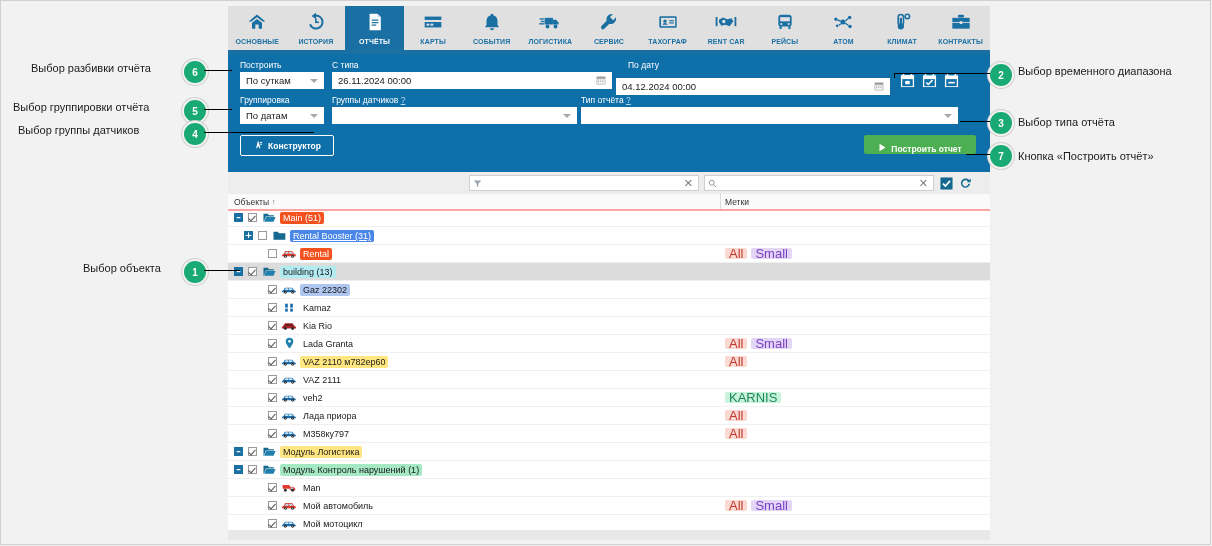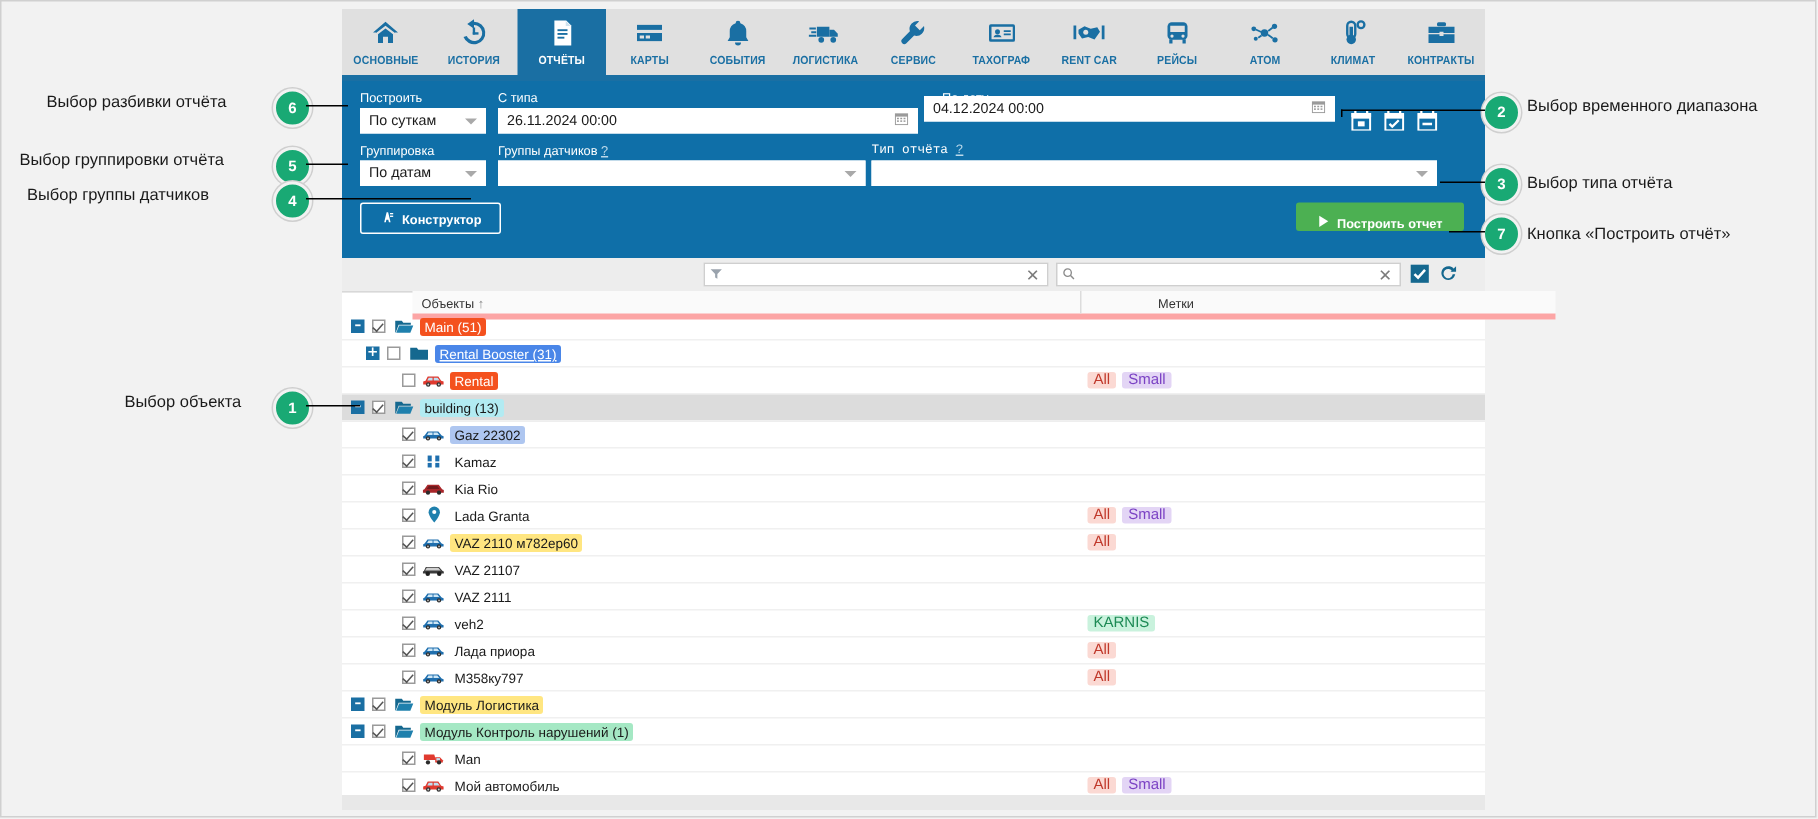--- a/index.html
+++ b/index.html
@@ -46,36 +46,36 @@
            justify-content:center;color:#fff;font-size:8.5px;font-weight:bold;gap:5px;cursor:pointer;}
 
   
   .content{position:absolute;left:0;top:166px;width:762px;height:368px;background:#ffffff;}
   .toolbar{position:absolute;left:0;top:0;width:762px;height:22px;background:#ededed;border-bottom:1px solid #d8d8d8;}
   .tbinput{position:absolute;top:3px;height:16px;background:#fff;border:1px solid #cfcfcf;box-sizing:border-box;
            display:flex;align-items:center;padding:0 3px;}
   .tbinput .tx{flex:1;font-size:9px;color:#333;}
   .xbtn{color:#7c7c7c;font-size:11px;line-height:11px;cursor:pointer;padding:0 2px;font-family:"DejaVu Sans",sans-serif;}
 
-  .colhdr{position:absolute;left:0;top:22px;width:762px;height:15px;background:#fafafa;border-bottom:4px solid #fca5a5;margin-left:47px;}
+  .colhdr{position:absolute;left:0;top:22px;width:762px;height:15px;background:#fafafa;border-bottom:2px solid #fca5a5;}
   .colhdr .c1{position:absolute;left:6px;top:3px;font-size:8.5px;color:#333;}
   .colhdr .c2{position:absolute;left:497px;top:3px;font-size:8.5px;color:#333;}
   .colsep{position:absolute;left:492px;top:22px;width:1px;height:15px;background:#dcdcdc;}
 
   .rows{position:absolute;left:0;top:37px;width:762px;height:331px;overflow:hidden;}
   .row{position:relative;height:17px;border-bottom:1px solid #f0f0f0;display:flex;align-items:center;}
   .row.sel{background:#dcdcdc;}
   .exp{position:absolute;width:9px;height:9px;background:#1a6fa3;color:#fff;font-size:9px;line-height:8px;
        text-align:center;font-weight:bold;cursor:pointer;font-family:"DejaVu Sans",sans-serif;}
   .cbx{position:absolute;width:9px;height:9px;border:1px solid #9a9a9a;background:#fff;box-sizing:border-box;cursor:pointer;}
   .cbx.on:after{content:"";position:absolute;left:1px;top:0px;width:3px;height:6px;border:solid #555;border-width:0 1.4px 1.4px 0;transform:rotate(42deg);}
   .ricon{position:absolute;width:16px;height:12px;display:flex;align-items:center;justify-content:center;}
   .rname{position:absolute;font-size:9px;color:#1a1a1a;white-space:nowrap;padding:1px 3px;border-radius:2px;}
   .tags{position:absolute;left:497px;display:flex;gap:4px;align-items:center;}
-  .tag{font-size:10px;padding:1px 4px;border-radius:2px;line-height:9px;white-space:nowrap;}
+  .tag{font-size:13px;padding:1px 4px;border-radius:2px;line-height:9px;white-space:nowrap;}
   .footerbar{position:absolute;left:0;bottom:0;width:762px;height:10px;background:#e8e8e8;}
 
   
   .ann{position:absolute;font-size:11px;color:#1a1a1a;white-space:nowrap;}
   .bubble{position:absolute;width:22px;height:22px;border-radius:50%;background:#19a974;color:#fff;
           border:2px solid #f2f2f2;box-shadow:0 0 0 1px #cfcfcf;display:flex;align-items:center;justify-content:center;
           font-size:10px;font-weight:bold;}
   .lead{position:absolute;height:1px;background:#000;}
   .leadv{position:absolute;width:1px;background:#000;}
 </style>
@@ -256,21 +256,21 @@
               <rect x="6.7" y="7.2" width="2" height="1.6" fill="#9a9a9a"></rect>
               <rect x="10.2" y="7.2" width="2" height="1.6" fill="#9a9a9a"></rect>
               <rect x="3.2" y="10" width="2" height="1.6" fill="#9a9a9a"></rect>
               <rect x="6.7" y="10" width="2" height="1.6" fill="#9a9a9a"></rect>
               <rect x="10.2" y="10" width="2" height="1.6" fill="#9a9a9a"></rect>
             </svg>
         </span>
       </div>
 
       <div class="flabel" style="left:388px;top:6px;padding-left:12px;">По дату</div>
-      <div class="fld" style="left:388px;top:10px;width:274px;height:17px;">
+      <div class="fld" style="left:388px;top:24px;width:274px;height:17px;">
         <span class="val">04.12.2024 00:00</span>
         <span class="calicon">
           <svg width="10" height="10" viewBox="0 0 16 16">
               <rect x="1" y="2.5" width="14" height="12.5" fill="#9a9a9a"></rect>
               <rect x="2" y="6" width="12" height="8" fill="#fff"></rect>
               <rect x="3.2" y="7.2" width="2" height="1.6" fill="#9a9a9a"></rect>
               <rect x="6.7" y="7.2" width="2" height="1.6" fill="#9a9a9a"></rect>
               <rect x="10.2" y="7.2" width="2" height="1.6" fill="#9a9a9a"></rect>
               <rect x="3.2" y="10" width="2" height="1.6" fill="#9a9a9a"></rect>
               <rect x="6.7" y="10" width="2" height="1.6" fill="#9a9a9a"></rect>
@@ -316,21 +316,21 @@
 
       <div class="flabel" style="left:104px;top:41px;">
         <span>Группы датчиков</span>
         <span class="q">?</span>
       </div>
       <div class="fld" style="left:104px;top:53px;width:245px;height:17px;">
         <span class="val"></span>
         <span class="caret"></span>
       </div>
 
-      <div class="flabel" style="left:353px;top:41px;font-family:Liberation Mono, monospace;">
+      <div class="flabel" style="left:353px;top:41px;">
         <span>Тип отчёта</span>
         <span class="q">?</span>
       </div>
       <div class="fld" style="left:353px;top:53px;width:377px;height:17px;">
         <span class="val"></span>
         <span class="caret"></span>
       </div>
 
       <div class="ctorbtn" style="left:12px;top:81px;width:92px;height:19px;">
         <span>
@@ -518,32 +518,20 @@
             </span>
             <span class="rname" style="left:72px;top:3px;background:#ffe681;color:#1a1a1a;">VAZ 2110 м782ер60</span>
             <span class="tags" style="top:3px;">
               <span class="tag" style="background:#fbd9d3;color:#c0392b;">All</span>
             </span>
           </div>
           <div class="row">
             <span class="cbx on" style="left:40px;top:4px;"></span>
             <span class="ricon" style="left:53px;top:2px;">
               <svg width="16" height="11" viewBox="0 0 20 13">
-                <path d="M2 8 L3.6 4.6 L14.6 4.6 L17.6 8 L18.6 8.4 L18.6 10 L1.2 10 L1.2 8.4 Z" fill="#3c3c3c"></path>
-                <path d="M4.4 5.2 L14 5.2 L16 7.6 L3 7.6 Z" fill="#cfcfcf"></path>
-                <circle cx="5.2" cy="10.2" r="1.9" fill="#1f1f1f"></circle>
-                <circle cx="14.8" cy="10.2" r="1.9" fill="#1f1f1f"></circle>
-              </svg>
-            </span>
-            <span class="rname" style="left:72px;top:3px;color:#1a1a1a;">VAZ 21107</span>
-          </div>
-          <div class="row">
-            <span class="cbx on" style="left:40px;top:4px;"></span>
-            <span class="ricon" style="left:53px;top:2px;">
-              <svg width="16" height="11" viewBox="0 0 20 13">
                 <path d="M2.6 7.6 L5 4.2 L14 4.2 L16.8 7.6 L18.4 8.2 L18.4 10 L1.4 10 L1.4 8.2 Z" fill="#1f6fae"></path>
                 <path d="M5.8 5 L9.2 5 L9.2 7.2 L4.6 7.2 Z" fill="#cde6f5"></path>
                 <path d="M10 5 L13.2 5 L14.8 7.2 L10 7.2 Z" fill="#cde6f5"></path>
                 <circle cx="5.4" cy="10" r="1.8" fill="#2b2b2b"></circle>
                 <circle cx="14.6" cy="10" r="1.8" fill="#2b2b2b"></circle>
                 <circle cx="5.4" cy="10" r="0.7" fill="#ccc"></circle>
                 <circle cx="14.6" cy="10" r="0.7" fill="#ccc"></circle>
               </svg>
             </span>
             <span class="rname" style="left:72px;top:3px;color:#1a1a1a;">VAZ 2111</span>

